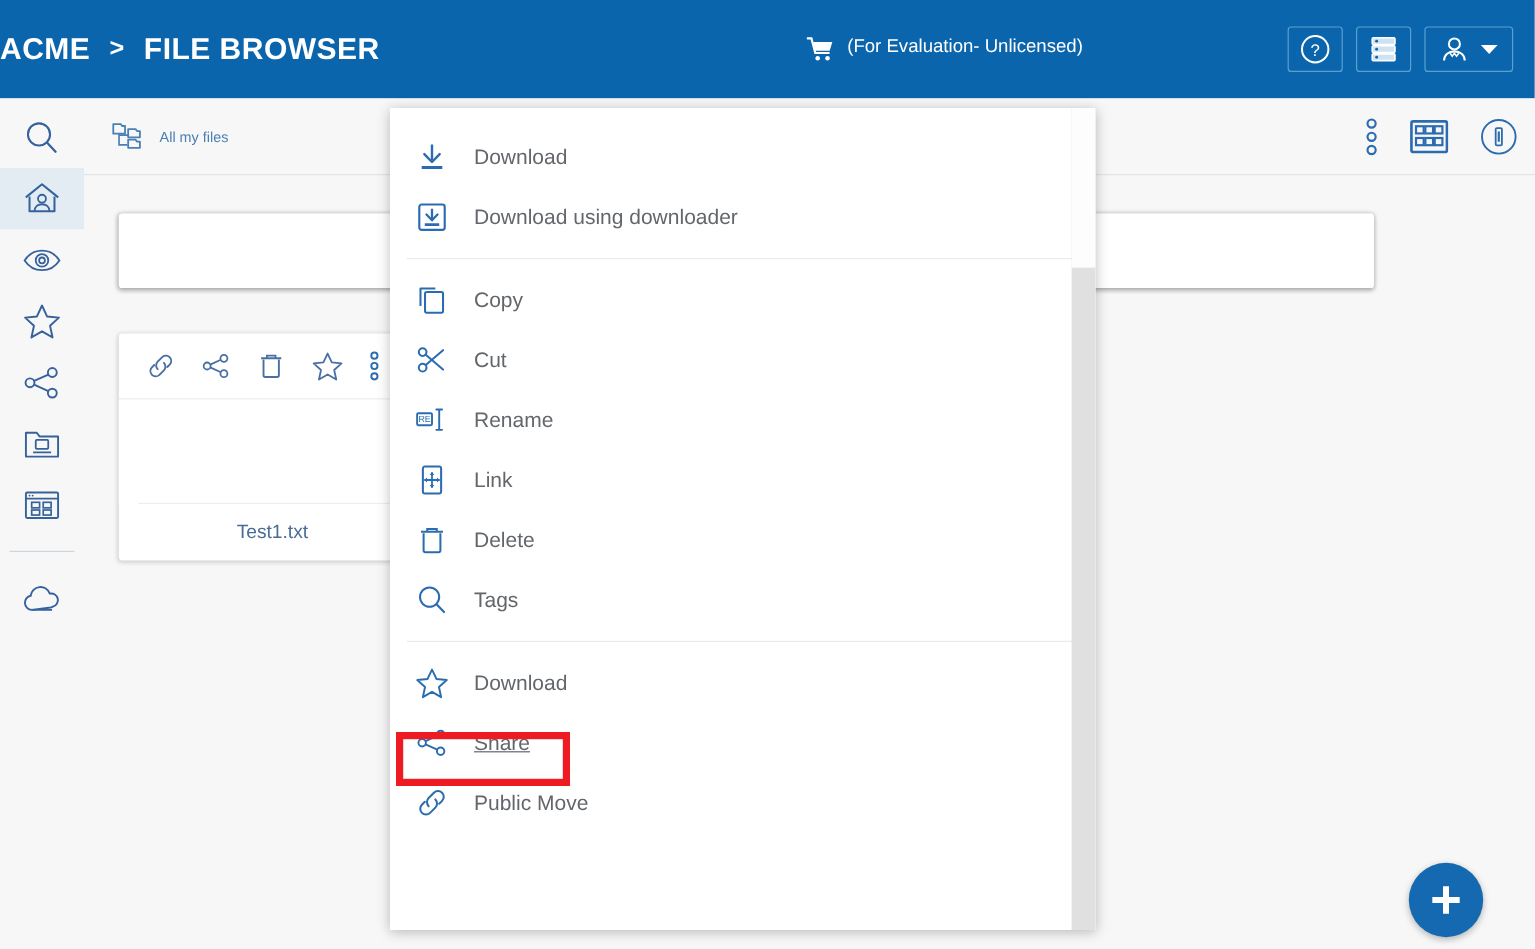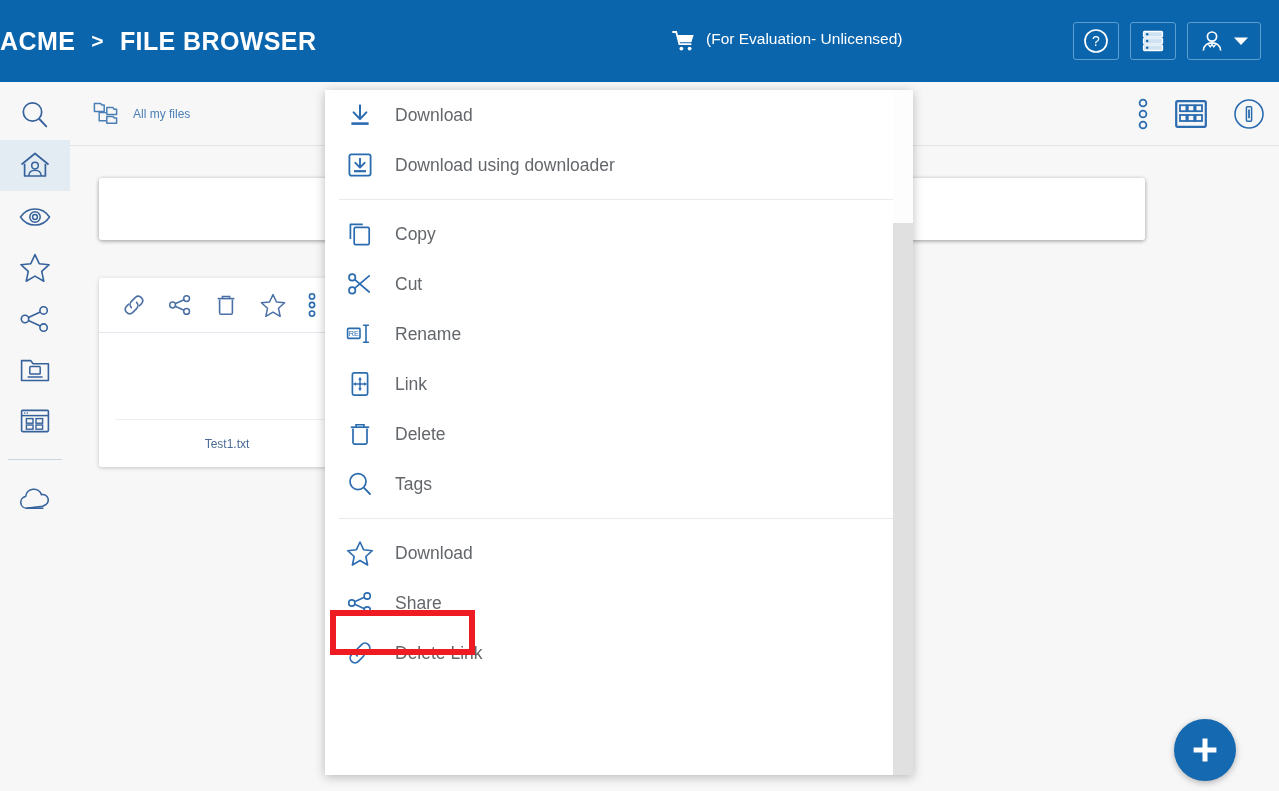--- a/index.html
+++ b/index.html
@@ -92,32 +92,32 @@
   }
   .file-toolbar {
     height: 55px; display: flex; align-items: center; justify-content: space-around;
     padding: 0 12px; border-bottom: 1px solid #e2e8ee;
   }
   .file-toolbar > div { cursor: pointer; display: flex; align-items: center; }
   .file-thumb { flex: 1; background: #ffffff; }
   .file-label {
     height: 48px; border-top: 1px solid #eceff2;
     display: flex; align-items: center; justify-content: center;
-    color: #4a6c96; font-size: 12px; margin-left: 16px;
+    color: #4a6c96; font-size: 16px; margin-left: 16px;
   }
 
   
   .ctxmenu {
     position: absolute; left: 325px; top: 90px;
     width: 588px; height: 685px;
     background: #ffffff;
     box-shadow: 0 2px 10px rgba(0,0,0,0.26);
     overflow: hidden;
   }
-  .ctx-inner { position: absolute; left: 0; top: 0; width: 584px; }
+  .ctx-inner { position: absolute; left: 0; top: 16px; width: 584px; }
   .ctx-item {
     height: 50px; display: flex; align-items: center;
     padding-left: 18px; gap: 18px; cursor: pointer;
     position: relative;
   }
   .ctx-item .ic { width: 34px; display: flex; align-items: center; justify-content: center; }
   .ctx-item .lbl { color: #63676b; font-size: 17.5px; }
   .ctx-item.hovered .lbl { text-decoration: underline; }
   .ctx-div { height: 1px; background: #eaeaea; margin: 9px 8px 9px 14px; }
 
@@ -529,21 +529,21 @@
         <span class="lbl">Share</span>
       </div>
 
       <div class="ctx-item">
         <span class="ic">
           <svg width="28" height="28" viewBox="0 0 28 28">
             <path d="M11.2 16.8a4.8 4.8 0 010-6.8l4.4-4.4a4.8 4.8 0 016.8 6.8l-2.4 2.4" fill="none" stroke="#2b6cb0" stroke-width="1.7" stroke-linecap="round"></path>
             <path d="M16.8 11.2a4.8 4.8 0 010 6.8l-4.4 4.4a4.8 4.8 0 01-6.8-6.8l2.4-2.4" fill="none" stroke="#2b6cb0" stroke-width="1.7" stroke-linecap="round"></path>
           </svg>
         </span>
-        <span class="lbl">Delete Link</span>
+        <span class="lbl">Public Move</span>
       </div>
 
     </div>
 
     <div class="ctx-scroll-track">
       <div class="ctx-scroll-thumb"></div>
     </div>
   </div>
 
   <div class="redbox"></div>

